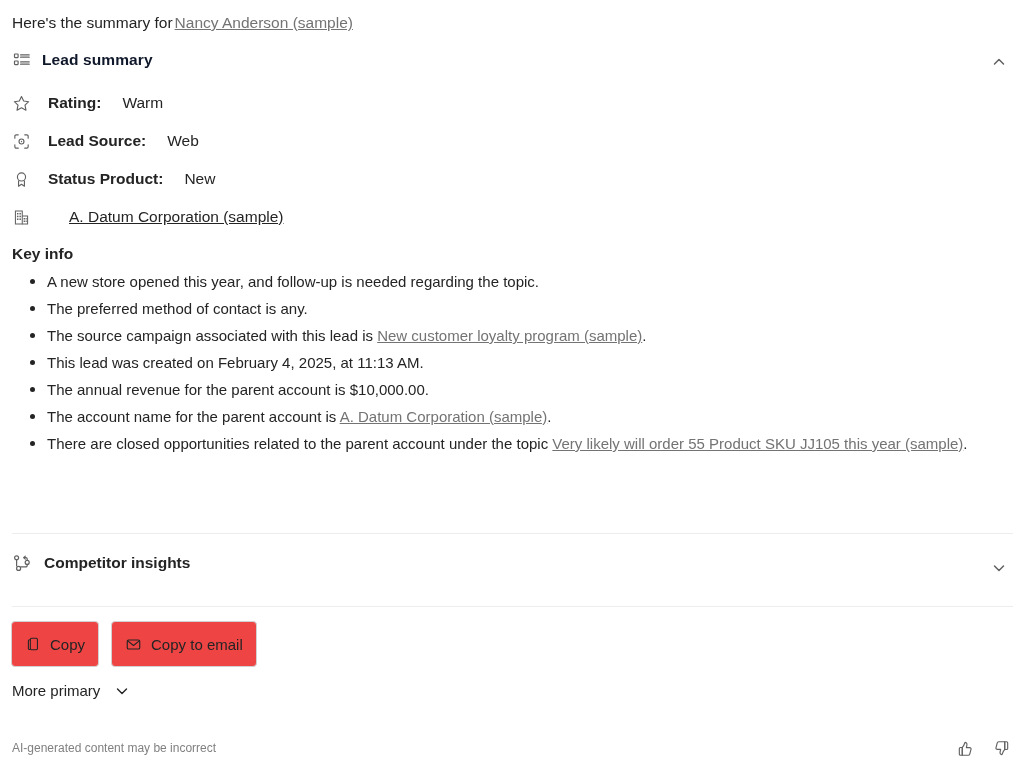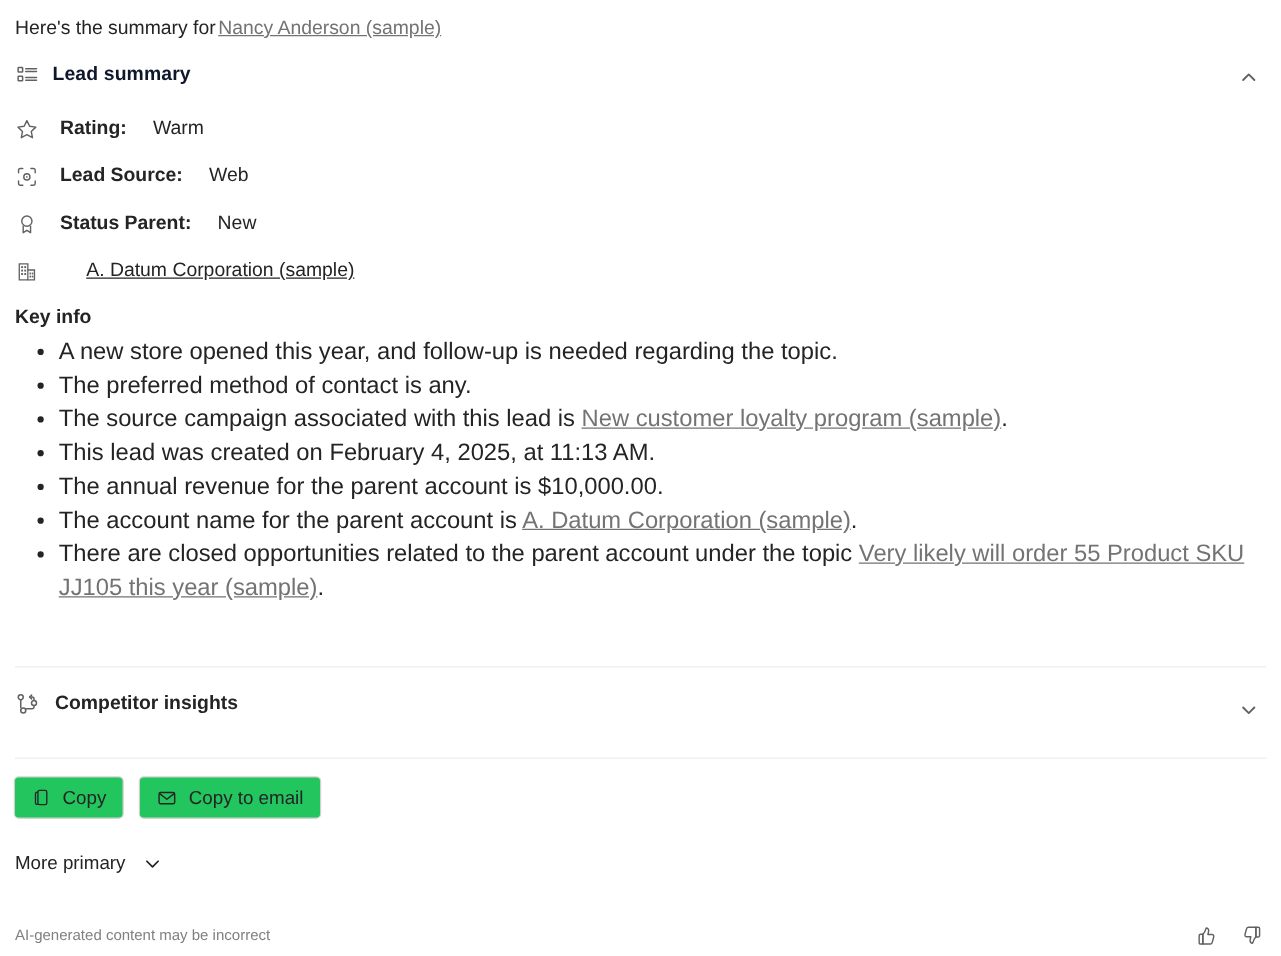--- a/index.html
+++ b/index.html
@@ -106,21 +106,21 @@
     position: absolute;
     left: 12px;
     top: 268px;
     width: 1000px;
     margin: 0;
     padding: 0 0 0 35px;
     list-style: none;
   }
   .bullets li {
     position: relative;
-    font-size: 19px;
+    font-size: 15px;
     line-height: 27px;
     color: #242424;
     padding-left: 0;
   }
   .bullets li::before {
     content: "";
     position: absolute;
     left: -17px;
     top: 11px;
     width: 5px;
@@ -160,25 +160,25 @@
     position: absolute;
     left: 11px;
     top: 621px;
     display: flex;
     gap: 12px;
   }
   .btn {
     display: inline-flex;
     align-items: center;
     gap: 9px;
-    height: 34px;
+    height: 46px;
     padding: 0 13px;
     border: 1px solid #d1d1d1;
     border-radius: 4px;
-    background: #22c55e;
+    background: #ef4444;
     font-size: 15px;
     color: #242424;
     font-family: "Liberation Sans", sans-serif;
     cursor: pointer;
   }
 
   
   .more-details {
     position: absolute;
     left: 12px;
@@ -270,21 +270,21 @@
     <span class="f-value">Web</span>
   </div>
 
   <div class="field-row" style="top:168px;">
     <span class="f-icon">
       <svg width="19" height="19" viewBox="0 0 20 20" fill="none" stroke="#616161" stroke-width="1.2" stroke-linejoin="round">
         <circle cx="10" cy="7.3" r="4.3"></circle>
         <path d="M6.9 11.1V17l3.1-2 3.1 2v-5.9"></path>
       </svg>
     </span>
-    <span class="f-label">Status Parent:</span>
+    <span class="f-label">Status Product:</span>
     <span class="f-value">New</span>
   </div>
 
   <div class="field-row" style="top:206px;">
     <span class="f-icon">
       <svg width="19" height="19" viewBox="0 0 20 20" fill="none" stroke="#616161" stroke-width="1.1">
         <path d="M3.6 3.2h7.2v13.6H3.6z"></path>
         <path d="M10.8 8.4h5.6v8.4h-5.6"></path>
         <rect x="5.2" y="5.2" width="1.6" height="1.6" fill="#616161" stroke="none"></rect>
         <rect x="7.8" y="5.2" width="1.6" height="1.6" fill="#616161" stroke="none"></rect>

